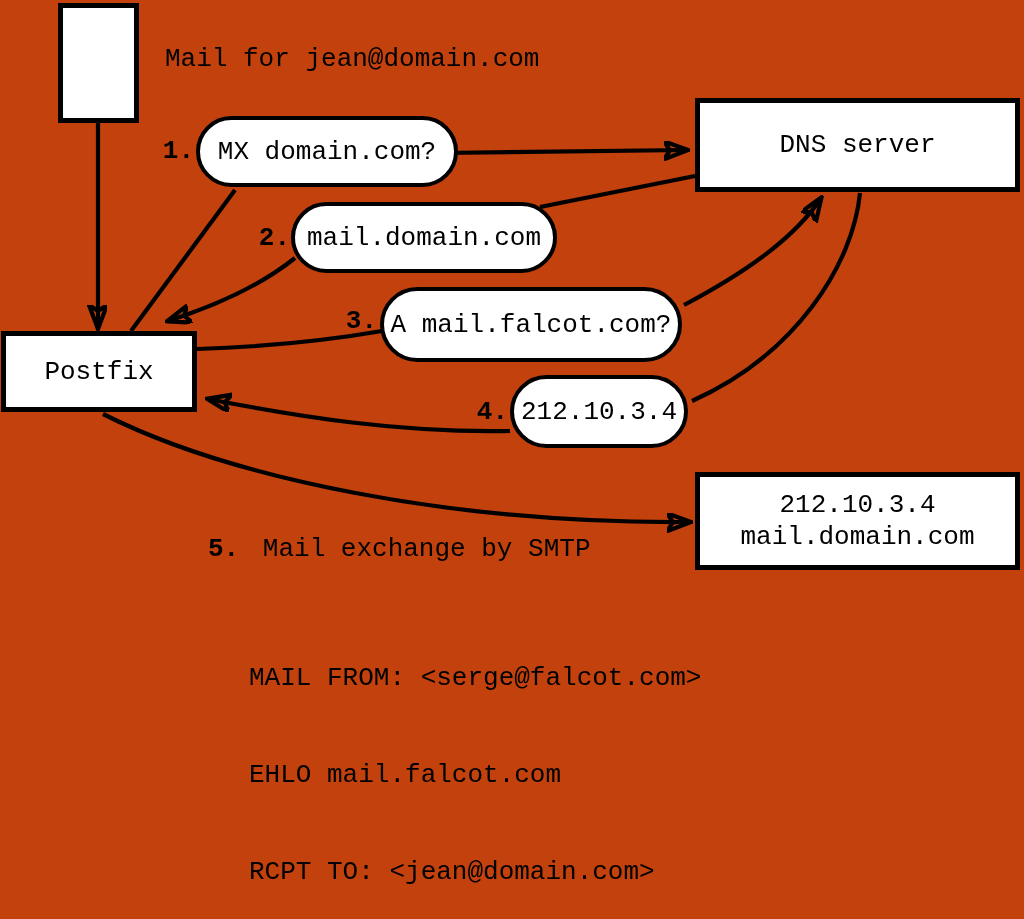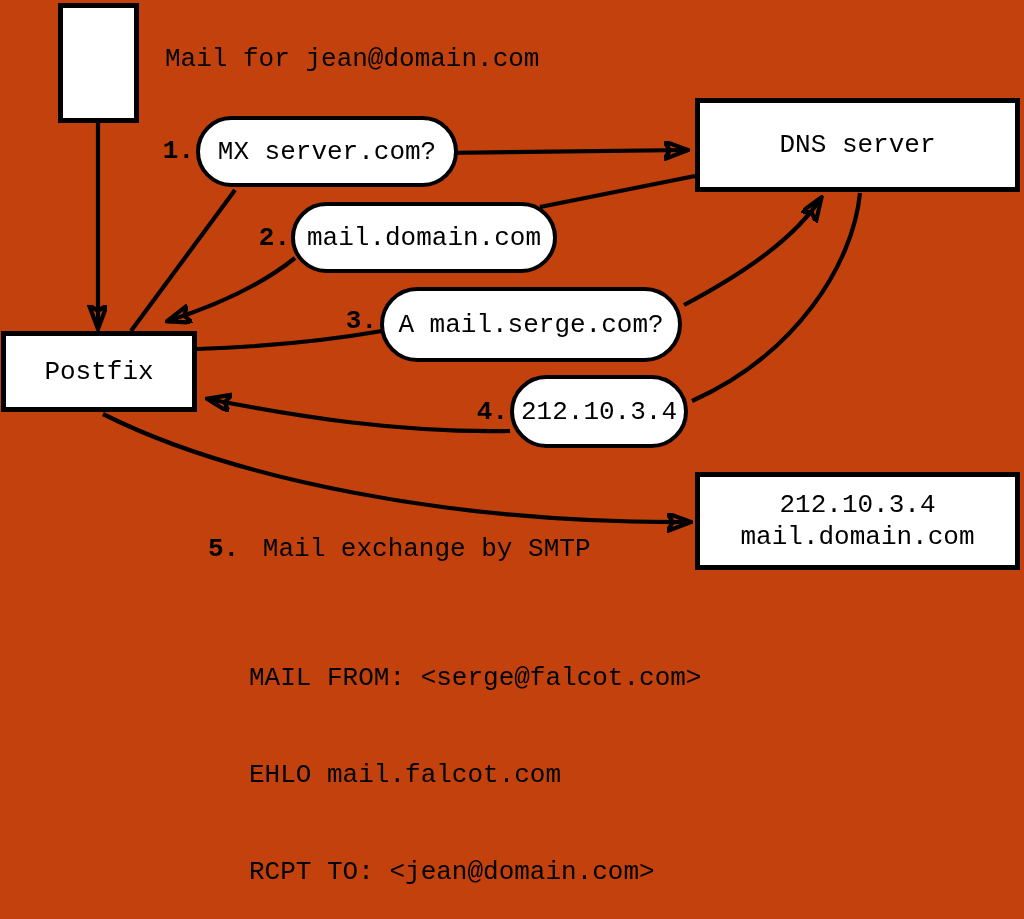--- a/index.html
+++ b/index.html
@@ -63,31 +63,31 @@
     <span>Postfix</span>
   </div>
 
   <div class="box" style="left:695px;top:472px;width:325px;height:98px;flex-direction:column;">
     <div>212.10.3.4</div>
     <div>mail.domain.com</div>
   </div>
 
   <div class="stepnum" style="left:146px;top:136px;">1.</div>
   <div class="pill" style="left:196px;top:116px;width:262px;height:71px;">
-    <span>MX server.com?</span>
+    <span>MX domain.com?</span>
   </div>
 
   <div class="stepnum" style="left:242px;top:223px;">2.</div>
   <div class="pill" style="left:291px;top:202px;width:266px;height:71px;">
     <span>mail.domain.com</span>
   </div>
 
   <div class="stepnum" style="left:329px;top:306px;">3.</div>
   <div class="pill" style="left:380px;top:287px;width:302px;height:75px;">
-    <span>A mail.serge.com?</span>
+    <span>A mail.falcot.com?</span>
   </div>
 
   <div class="stepnum" style="left:460px;top:397px;">4.</div>
   <div class="pill" style="left:510px;top:375px;width:178px;height:73px;">
     <span>212.10.3.4</span>
   </div>
 
   <div class="step5" style="left:208px;top:534px;">
     <span style="font-weight:bold;">5.</span>
     <span style="margin-left:8px;">Mail exchange by SMTP</span>

